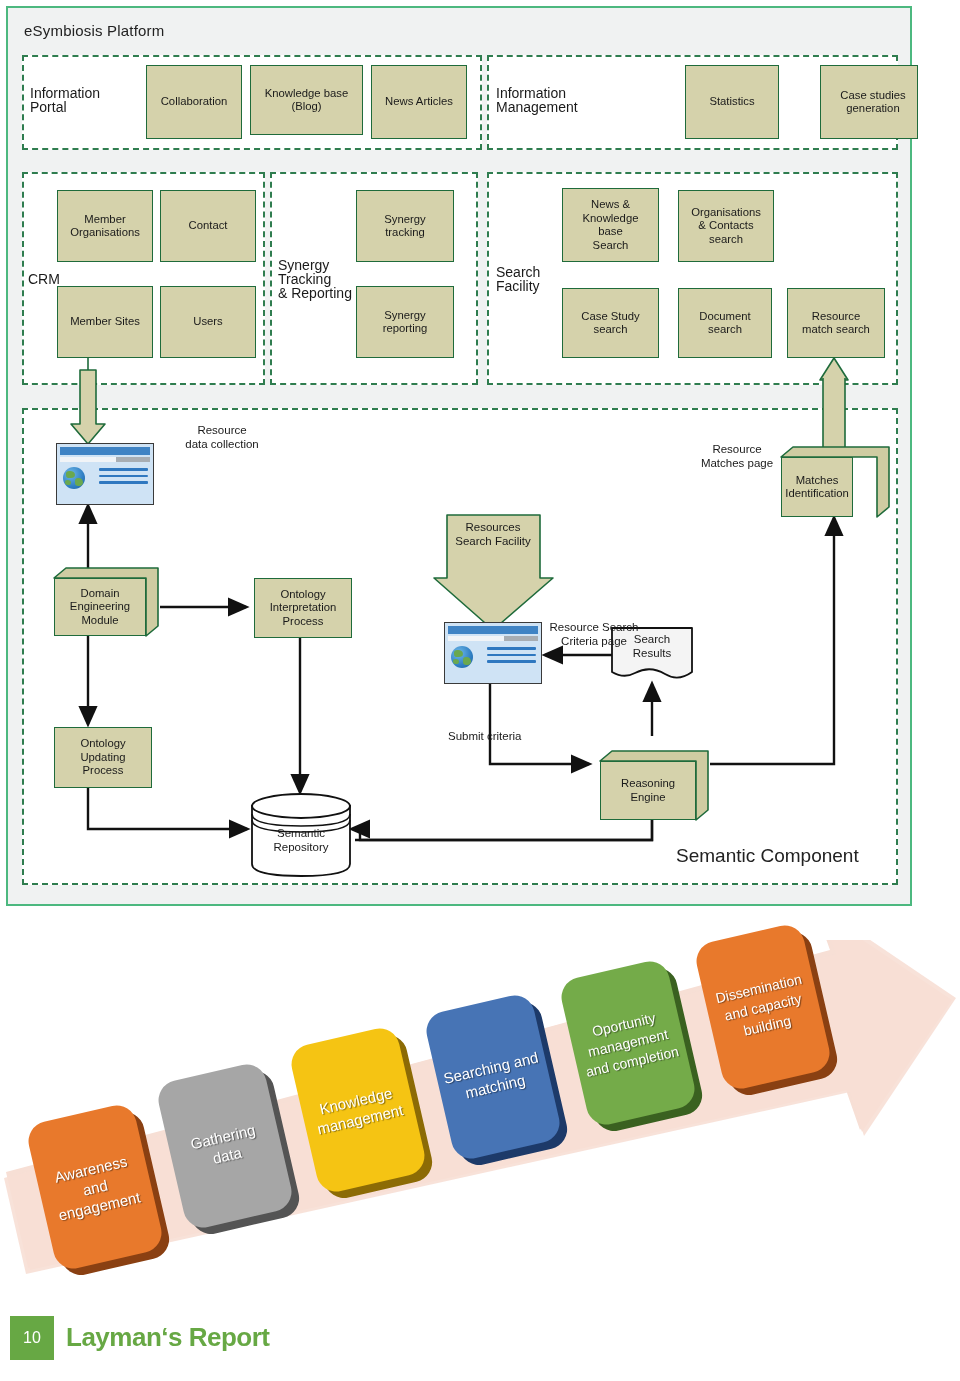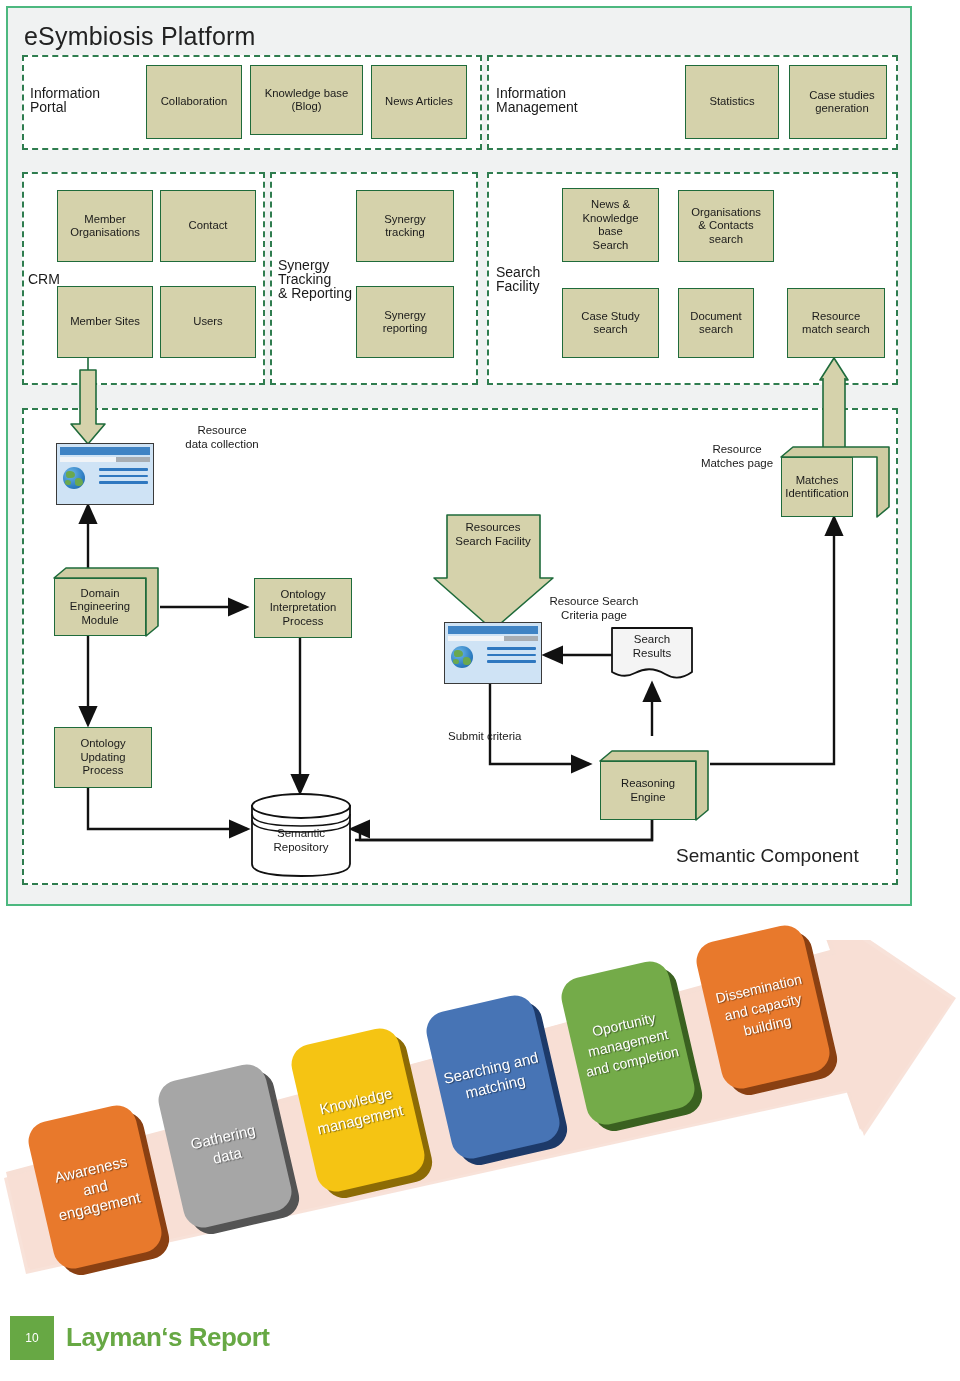--- a/index.html
+++ b/index.html
@@ -5,21 +5,21 @@
   html,body{margin:0;padding:0;background:#ffffff;}
   body{width:960px;height:1381px;position:relative;overflow:hidden;
        font-family:"Liberation Sans","DejaVu Sans",sans-serif;color:#1a1a1a;}
 
   
   .platform{
     position:absolute;left:6px;top:6px;width:906px;height:900px;
     background:#f0f2f2;border:2px solid #4cb87f;box-sizing:border-box;
   }
   .platform-title{
-    position:absolute;left:16px;top:14px;font-size:25px;color:#222;
+    position:absolute;left:16px;top:14px;font-size:15px;color:#222;
     letter-spacing:.2px;
   }
 
   
   .dgroup{position:absolute;border:2px dashed #2f7d4f;background:#ffffff;box-sizing:border-box;}
   .glabel{position:absolute;font-size:14px;line-height:14px;color:#1a1a1a;}
 
   
   .kbox{
     position:absolute;background:#d5d2ab;border:1.6px solid #1f6b3b;
@@ -62,60 +62,60 @@
   .band svg{position:absolute;left:0;top:0;}
   .pcard{
     position:absolute;width:110px;height:150px;border-radius:20px;
     display:flex;align-items:center;justify-content:center;text-align:center;
     color:#ffffff;font-size:15px;line-height:19px;padding:6px;box-sizing:border-box;
     text-shadow:1px 1px 1px rgba(0,0,0,.45);
   }
 
   
   .foot-sq{position:absolute;left:10px;top:1316px;width:44px;height:44px;background:#67a844;
-    display:flex;align-items:center;justify-content:center;color:#fff;font-size:12px;}
+    display:flex;align-items:center;justify-content:center;color:#fff;font-size:16px;}
   .foot-txt{position:absolute;left:66px;top:1322px;font-size:26px;font-weight:bold;color:#67a844;
     font-family:"Liberation Sans","DejaVu Sans",sans-serif;letter-spacing:-.5px;}
 </style>
 </head>
 <body>
 
 <div class="platform">
   <div class="platform-title">eSymbiosis Platform</div>
 </div>
 
 <div class="dgroup" style="left:22px;top:55px;width:460px;height:95px;"></div>
 <div class="glabel ml" style="left:30px;top:86px;width:90px;text-align:left;">Information<br>Portal</div>
 <div class="kbox" style="left:146px;top:65px;width:96px;height:74px;">Collaboration</div>
 <div class="kbox ml" style="left:250px;top:65px;width:113px;height:70px;">Knowledge base<br>(Blog)</div>
 <div class="kbox" style="left:371px;top:65px;width:96px;height:74px;">News Articles</div>
 
 <div class="dgroup" style="left:487px;top:55px;width:411px;height:95px;"></div>
 <div class="glabel ml" style="left:496px;top:86px;width:100px;text-align:left;">Information<br>Management</div>
 <div class="kbox" style="left:685px;top:65px;width:94px;height:74px;">Statistics</div>
-<div class="kbox ml" style="left:789px;top:65px;width:98px;height:74px;padding-left:10px;">Case studies<br>generation</div>
+<div class="kbox ml" style="left:820px;top:65px;width:98px;height:74px;padding-left:10px;">Case studies<br>generation</div>
 
 <div class="dgroup" style="left:22px;top:172px;width:243px;height:213px;"></div>
 <div class="glabel" style="left:28px;top:272px;width:44px;text-align:left;">CRM</div>
 <div class="kbox ml" style="left:57px;top:190px;width:96px;height:72px;">Member<br>Organisations</div>
 <div class="kbox" style="left:160px;top:190px;width:96px;height:72px;">Contact</div>
 <div class="kbox" style="left:57px;top:286px;width:96px;height:72px;">Member Sites</div>
 <div class="kbox" style="left:160px;top:286px;width:96px;height:72px;">Users</div>
 
 <div class="dgroup" style="left:270px;top:172px;width:208px;height:213px;"></div>
 <div class="glabel ml" style="left:278px;top:258px;width:80px;text-align:left;">Synergy<br>Tracking<br>&amp; Reporting</div>
 <div class="kbox ml" style="left:356px;top:190px;width:98px;height:72px;">Synergy<br>tracking</div>
 <div class="kbox ml" style="left:356px;top:286px;width:98px;height:72px;">Synergy<br>reporting</div>
 
 <div class="dgroup" style="left:487px;top:172px;width:411px;height:213px;"></div>
 <div class="glabel ml" style="left:496px;top:265px;width:58px;text-align:left;">Search<br>Facility</div>
 <div class="kbox ml" style="left:562px;top:188px;width:97px;height:74px;">News &amp;<br>Knowledge<br>base<br>Search</div>
 <div class="kbox ml" style="left:678px;top:190px;width:96px;height:72px;">Organisations<br>&amp; Contacts<br>search</div>
 <div class="kbox ml" style="left:562px;top:288px;width:97px;height:70px;">Case Study<br>search</div>
-<div class="kbox ml" style="left:678px;top:288px;width:76px;height:70px;">Document<br>search</div>
+<div class="kbox ml" style="left:678px;top:288px;width:94px;height:70px;">Document<br>search</div>
 <div class="kbox ml" style="left:787px;top:288px;width:98px;height:70px;">Resource<br>match search</div>
 
 <div class="dgroup" style="left:22px;top:408px;width:876px;height:477px;"></div>
 
 <svg id="wires">
   <defs>
     <marker id="ah" markerWidth="9" markerHeight="9" refX="7.5" refY="4" orient="auto">
       <path d="M0,0 L9,4 L0,8 z" fill="#111"></path>
     </marker>
   </defs>
@@ -187,21 +187,21 @@
     <b style="left:3px;top:4px;width:9px;height:7px;"></b>
     <b style="left:12px;top:11px;width:8px;height:8px;"></b>
     <b style="left:2px;top:13px;width:6px;height:5px;"></b>
   </div>
   <div class="lines">
       <i></i>
       <i></i>
       <i></i>
     </div>
 </div>
-<div class="ptext" style="left:529px;top:594px;width:130px;">Resource Search<br>Criteria page</div>
+<div class="ptext" style="left:529px;top:620px;width:130px;">Resource Search<br>Criteria page</div>
 
 <div class="ptext" style="left:438px;top:520px;width:110px;">Resources<br>Search Facility</div>
 
 <div class="ptext" style="left:614px;top:632px;width:76px;">Search<br>Results</div>
 
 <div class="ptext" style="left:682px;top:442px;width:110px;">Resource<br>Matches page</div>
 
 <div class="ptext" style="left:448px;top:729px;width:96px;text-align:left;">Submit criteria</div>
 
 <div class="cube" style="left:54px;top:568px;width:104px;height:68px;">

